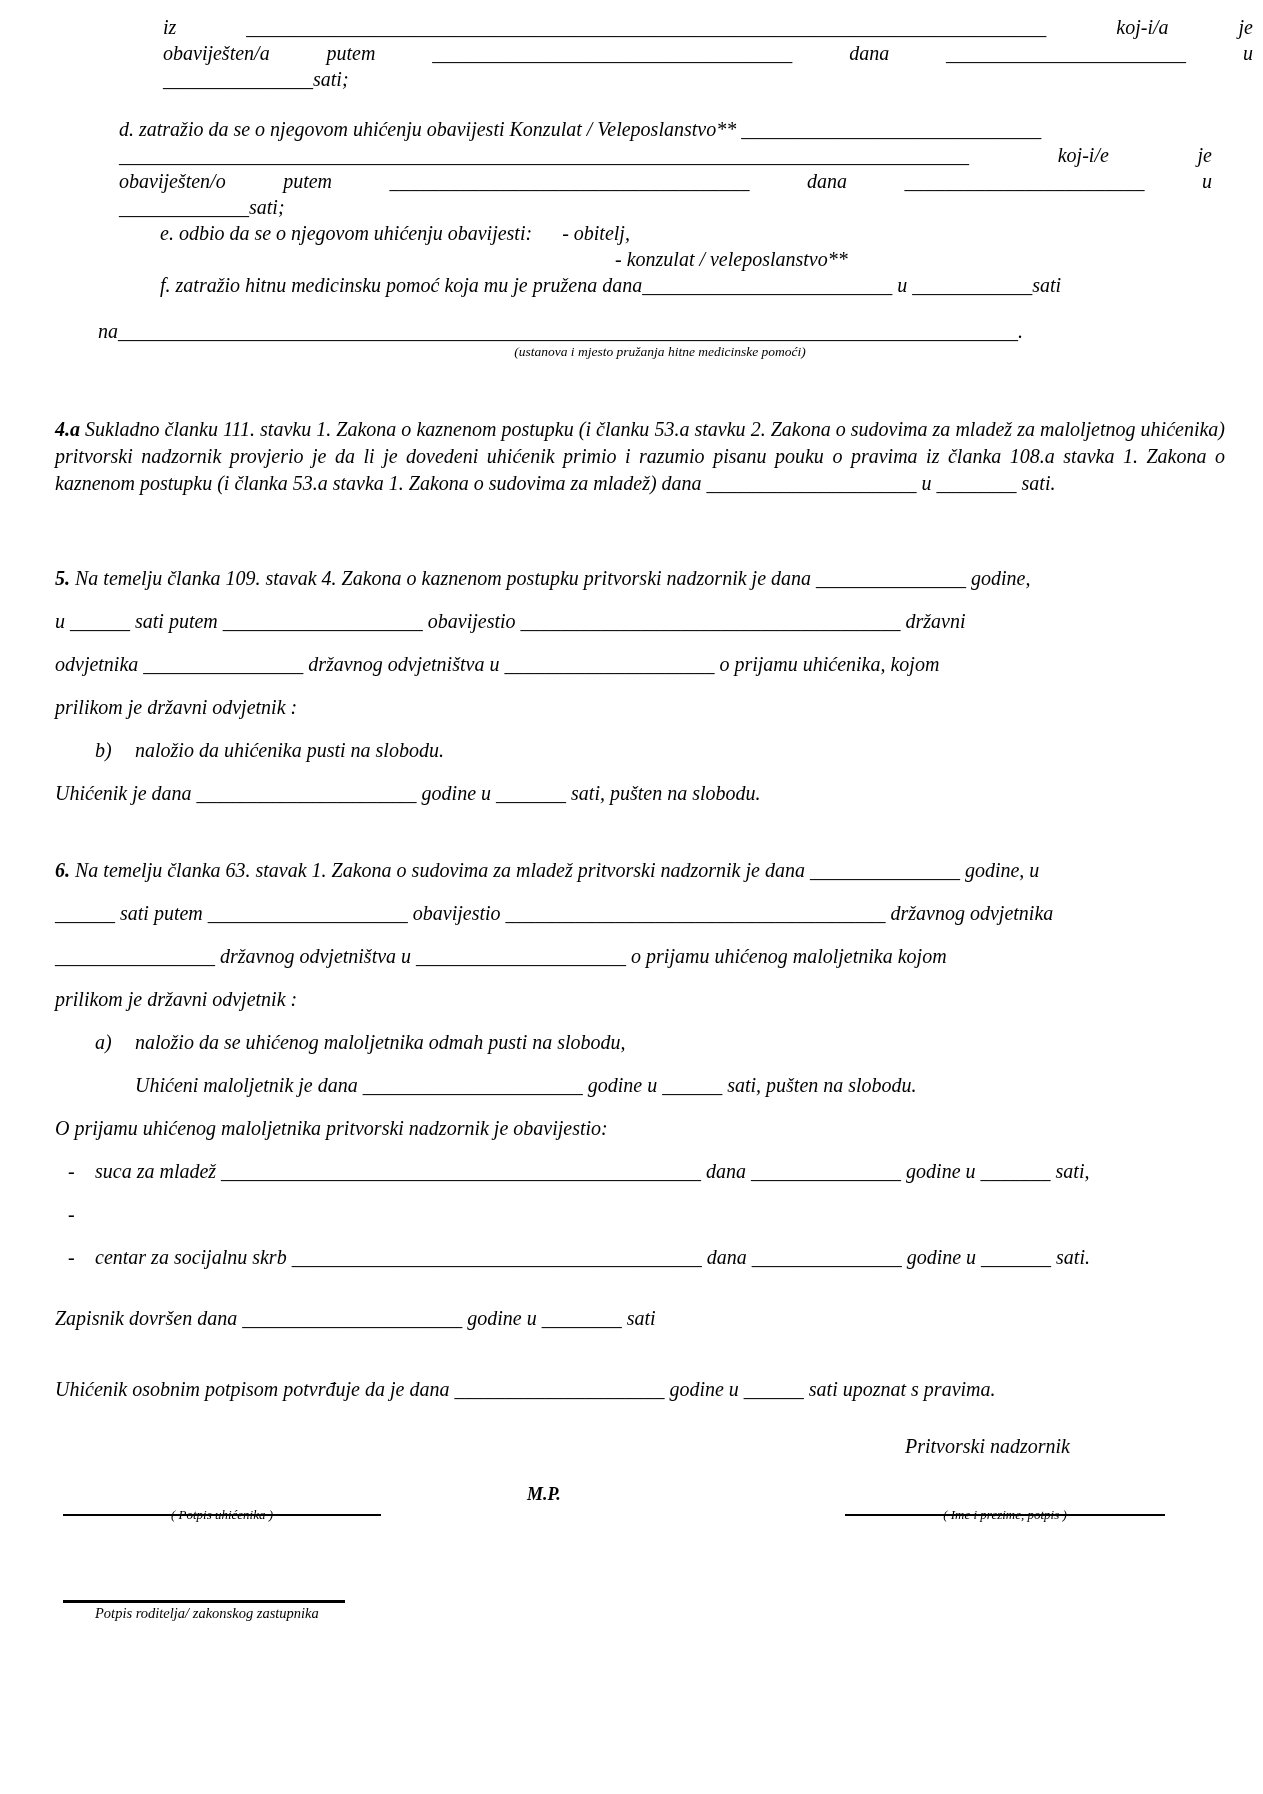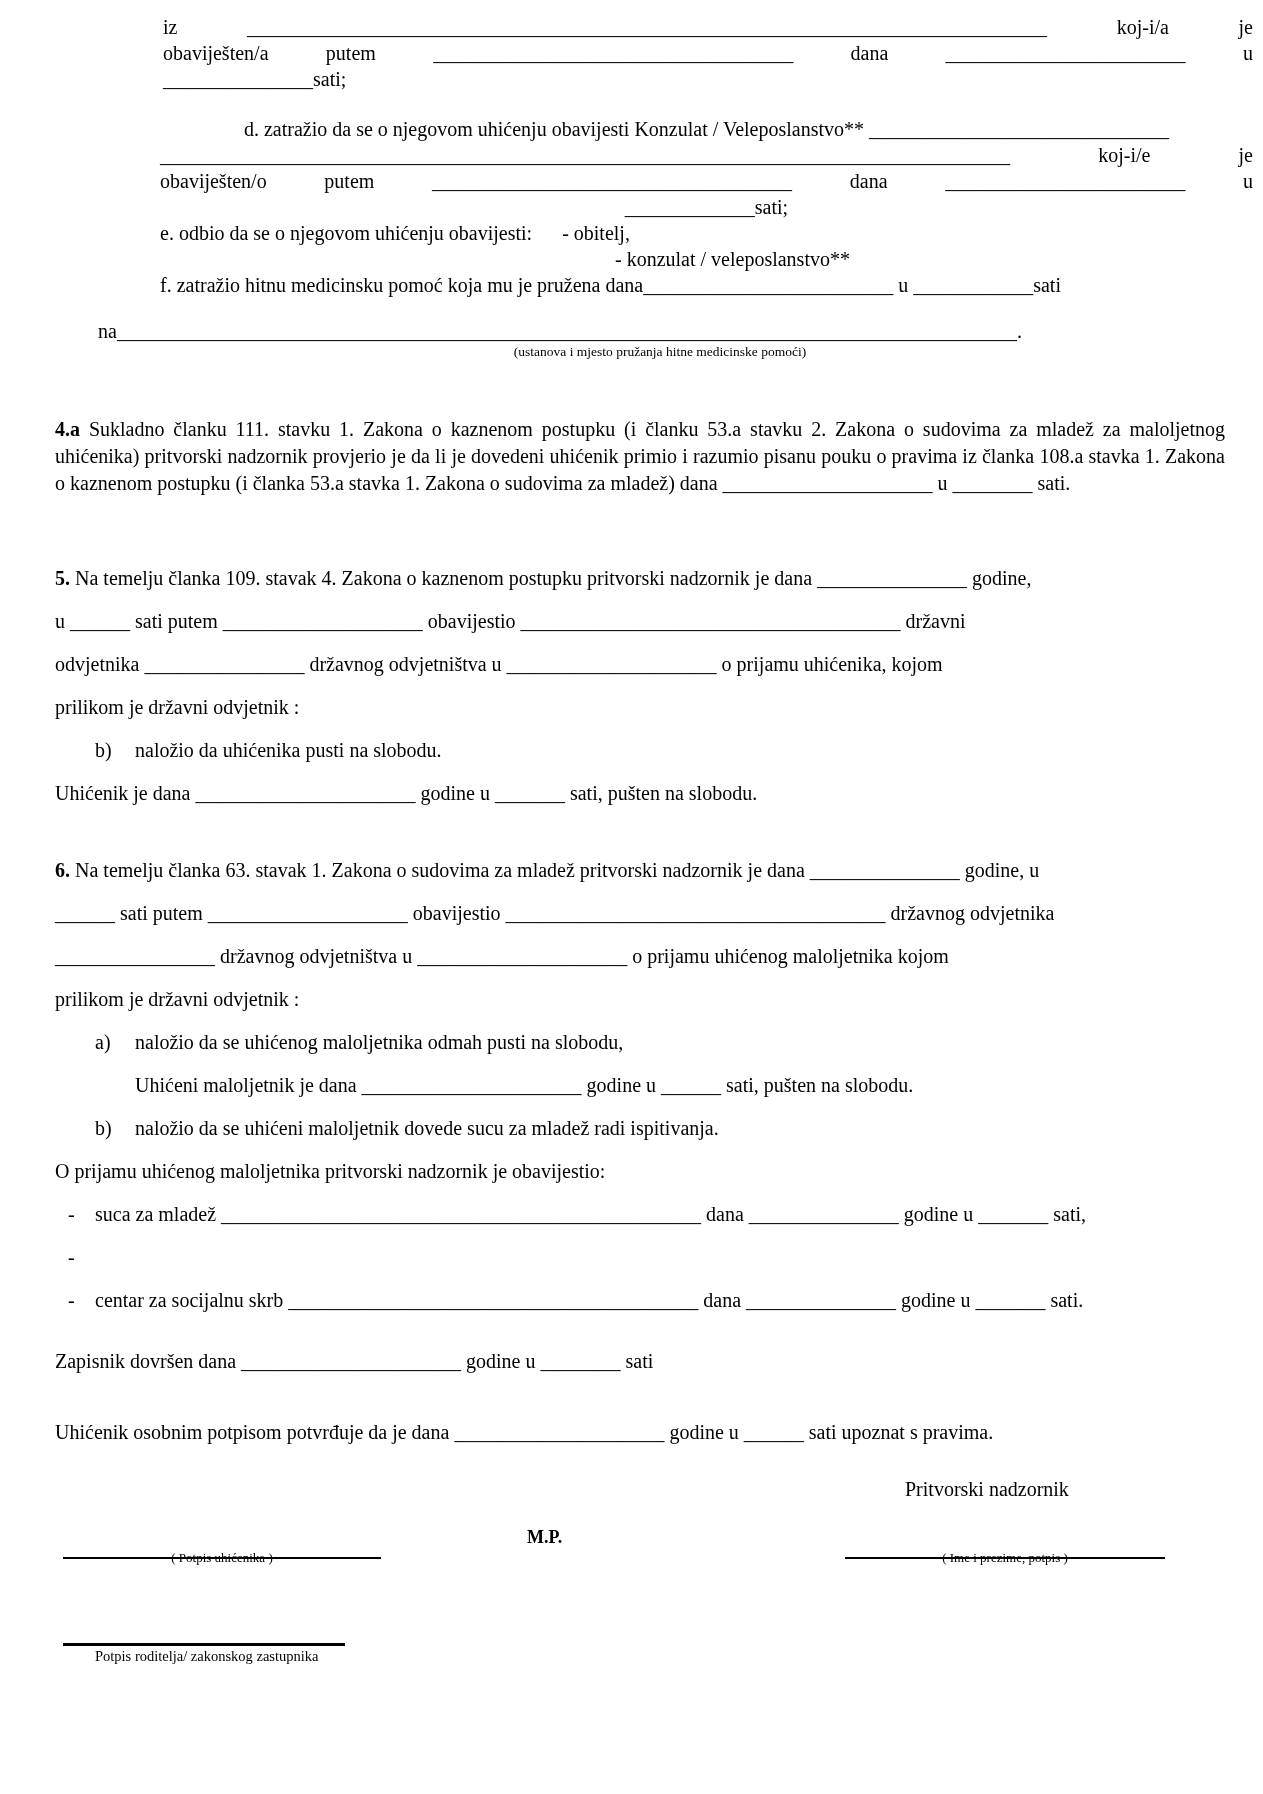--- a/index.html
+++ b/index.html
@@ -4,23 +4,24 @@
 <style>
   html,body { margin:0; padding:0; background:#ffffff; }
   .page {
     position:relative;
     width:1263px; height:1794px;
     box-sizing:border-box;
     padding:14px 10px 0 55px;
     font-family:"Liberation Serif", serif;
     font-size:20px; color:#000;
     overflow:hidden;
+    font-style:italic;
   }
   .c-block { margin-left:108px; width:1090px; line-height:26px; }
-  .d-block { margin-left:105px; width:1093px; line-height:26px; margin-top:24px;text-align:center; }
+  .d-block { margin-left:64px; width:1093px; line-height:26px; margin-top:24px; }
   .row-flex { display:flex; justify-content:space-between; white-space:nowrap; }
   .e-block { margin-left:105px; line-height:26px; }
   .e-item2 { margin-left:455px; }
   .e-gap { display:inline-block; width:30px; }
   .f-block { margin-left:105px; line-height:26px; }
   .na-line { margin-left:43px; margin-top:20px; line-height:26px; white-space:nowrap; }
   .footnote { margin-left:105px; width:1000px; text-align:center; font-size:13.5px; line-height:16px; }
   .s4a { margin-top:56px; width:1170px; text-align:justify; line-height:27px; }
   .sec { margin-top:60px; width:1170px; line-height:43px; }
   .sec6 { margin-top:34px; width:1170px; line-height:43px; }
@@ -126,23 +127,20 @@
       <b>6.</b>
       <span>Na temelju članka 63. stavak 1. Zakona o sudovima za mladež pritvorski nadzornik je dana _______________ godine, u</span>
     </div>
     <div class="pline">______ sati putem ____________________ obavijestio ______________________________________ državnog odvjetnika</div>
     <div class="pline">________________ državnog odvjetništva u _____________________ o prijamu uhićenog maloljetnika kojom</div>
     <div class="pline">prilikom je državni odvjetnik :</div>
     <div class="item">
       <span class="ilabel">a)</span><span>naložio da se uhićenog maloljetnika odmah pusti na slobodu,</span>
     </div>
     <div class="item-sub">Uhićeni maloljetnik je dana ______________________ godine u ______ sati, pušten na slobodu.</div>
-    <div class="item">
-      <span class="ilabel">b)</span><span>naložio da se uhićeni maloljetnik dovede sucu za mladež radi ispitivanja.</span>
-    </div>
     <div class="pline">O prijamu uhićenog maloljetnika pritvorski nadzornik je obavijestio:</div>
     <div class="dash-item">
       <span class="dash">-</span>
       <span>suca za mladež ________________________________________________ dana _______________ godine u _______ sati,</span>
     </div>
     <div class="dash-item">
       <span class="dash">-</span>
     </div>
     <div class="dash-item">
       <span class="dash">-</span>

